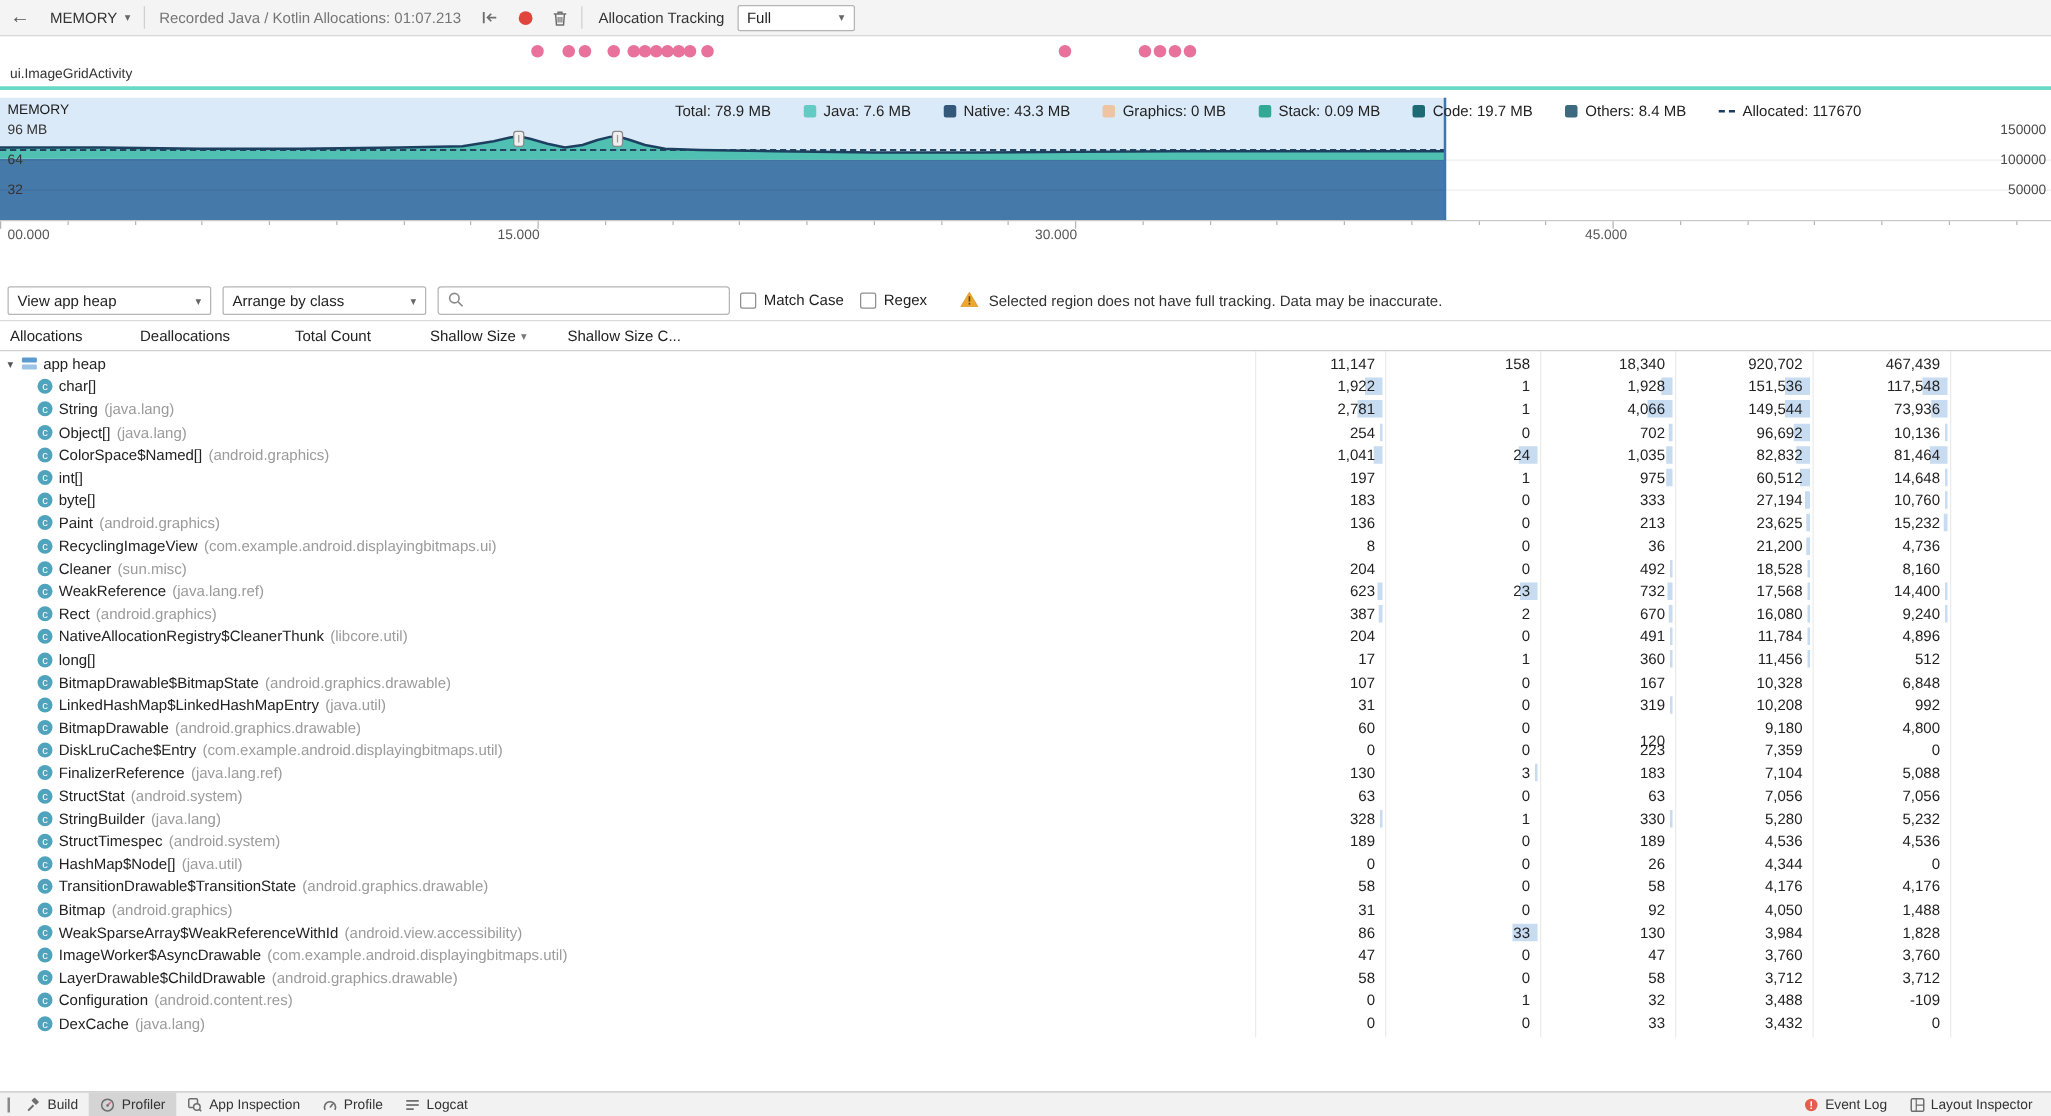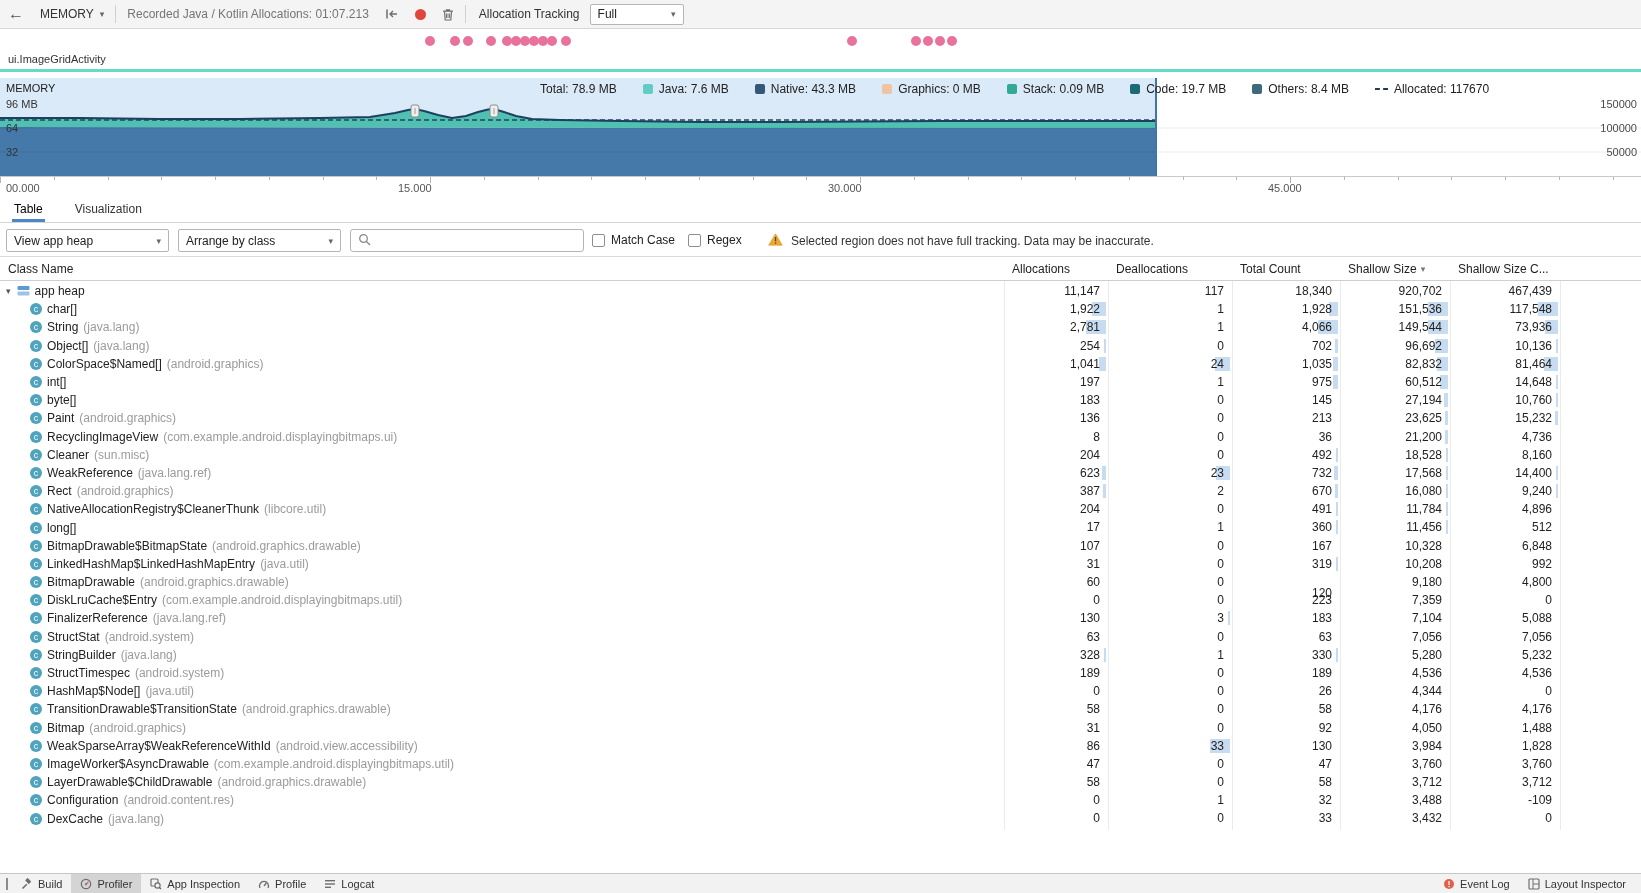--- a/index.html
+++ b/index.html
@@ -236,24 +236,20 @@
       <div class="tick" style="left: 1451.25px; height: 3px;"></div>
       <div class="tick" style="left: 1505px; height: 3px;"></div>
       <div class="tick" style="left: 1558.75px; height: 3px;"></div>
       <div class="tick" style="left: 1612.5px; height: 3px;"></div>
       <span class="tick-label" style="left: 6px;">00.000</span>
       <span class="tick-label" style="left: 398px;">15.000</span>
       <span class="tick-label" style="left: 828px;">30.000</span>
       <span class="tick-label" style="left: 1268px;">45.000</span>
     </div>
 
-  <div class="tabs" id="tabs">
-      <div class="tab selected">Table</div>
-      <div class="tab">Visualization</div>
-    </div>
 
   <div class="filter-bar">
     <div class="fselect" style="left:6px;width:163px">
       <span>View app heap</span>
       <span class="caret">▾</span>
     </div>
     <div class="fselect" style="left:178px;width:163px">
       <span>Arrange by class</span>
       <span class="caret">▾</span>
     </div>
@@ -283,23 +279,20 @@
 
   <div id="col-seps">
       <div class="col-sep" style="left: 1004px;"></div>
       <div class="col-sep" style="left: 1108px;"></div>
       <div class="col-sep" style="left: 1232px;"></div>
       <div class="col-sep" style="left: 1340px;"></div>
       <div class="col-sep" style="left: 1450px;"></div>
       <div class="col-sep" style="left: 1560px;"></div>
     </div>
   <div class="table-header" id="table-header">
-      <div class="hcell" style="width: 1004px;">
-        <span>Class Name</span>
-      </div>
       <div class="hcell num" style="width: 104px;">
         <span>Allocations</span>
       </div>
       <div class="hcell num" style="width: 124px;">
         <span>Deallocations</span>
       </div>
       <div class="hcell num" style="width: 108px;">
         <span>Total Count</span>
       </div>
       <div class="hcell num" style="width: 110px;">
@@ -316,21 +309,21 @@
           <span class="expander">▾</span>
           <span class="heap-icon">
             <svg width="13" height="12" viewBox="0 0 13 12">
               <rect x="0.5" y="1" width="12" height="4" rx="1" fill="#5b9bd0"></rect>
               <rect x="0.5" y="6.5" width="12" height="4" rx="1" fill="#9dc3e6"></rect>
             </svg>
           </span>
           <span class="cls-name">app heap</span>
         </div>
         <div class="cell num-cell" style="width: 104px;"><span class="cellval">11,147</span></div>
-        <div class="cell num-cell" style="width: 124px;"><span class="cellval">117</span></div>
+        <div class="cell num-cell" style="width: 124px;"><span class="cellval">158</span></div>
         <div class="cell num-cell" style="width: 108px;"><span class="cellval">18,340</span></div>
         <div class="cell num-cell" style="width: 110px;"><span class="cellval">920,702</span></div>
         <div class="cell num-cell" style="width: 110px;"><span class="cellval">467,439</span></div>
       </div>
       <div class="trow">
         <div class="cell name-cell" style="width: 1004px; padding-left: 30px;">
           <span class="class-icon">c</span>
           <span class="cls-name">char[]</span>
         </div>
         <div class="cell num-cell" style="width: 104px;"><div class="cellbar" style="width: 14px;"></div><span class="cellval">1,922</span></div>
@@ -386,21 +379,21 @@
         <div class="cell num-cell" style="width: 110px;"><div class="cellbar" style="width: 8px;"></div><span class="cellval">60,512</span></div>
         <div class="cell num-cell" style="width: 110px;"><div class="cellbar" style="width: 2px;"></div><span class="cellval">14,648</span></div>
       </div>
       <div class="trow">
         <div class="cell name-cell" style="width: 1004px; padding-left: 30px;">
           <span class="class-icon">c</span>
           <span class="cls-name">byte[]</span>
         </div>
         <div class="cell num-cell" style="width: 104px;"><span class="cellval">183</span></div>
         <div class="cell num-cell" style="width: 124px;"><span class="cellval">0</span></div>
-        <div class="cell num-cell" style="width: 108px;"><span class="cellval">145</span></div>
+        <div class="cell num-cell" style="width: 108px;"><span class="cellval">333</span></div>
         <div class="cell num-cell" style="width: 110px;"><div class="cellbar" style="width: 4px;"></div><span class="cellval">27,194</span></div>
         <div class="cell num-cell" style="width: 110px;"><div class="cellbar" style="width: 2px;"></div><span class="cellval">10,760</span></div>
       </div>
       <div class="trow">
         <div class="cell name-cell" style="width: 1004px; padding-left: 30px;">
           <span class="class-icon">c</span>
           <span class="cls-name">Paint</span>
           <span class="cls-pkg">(android.graphics)</span>
         </div>
         <div class="cell num-cell" style="width: 104px;"><span class="cellval">136</span></div>

